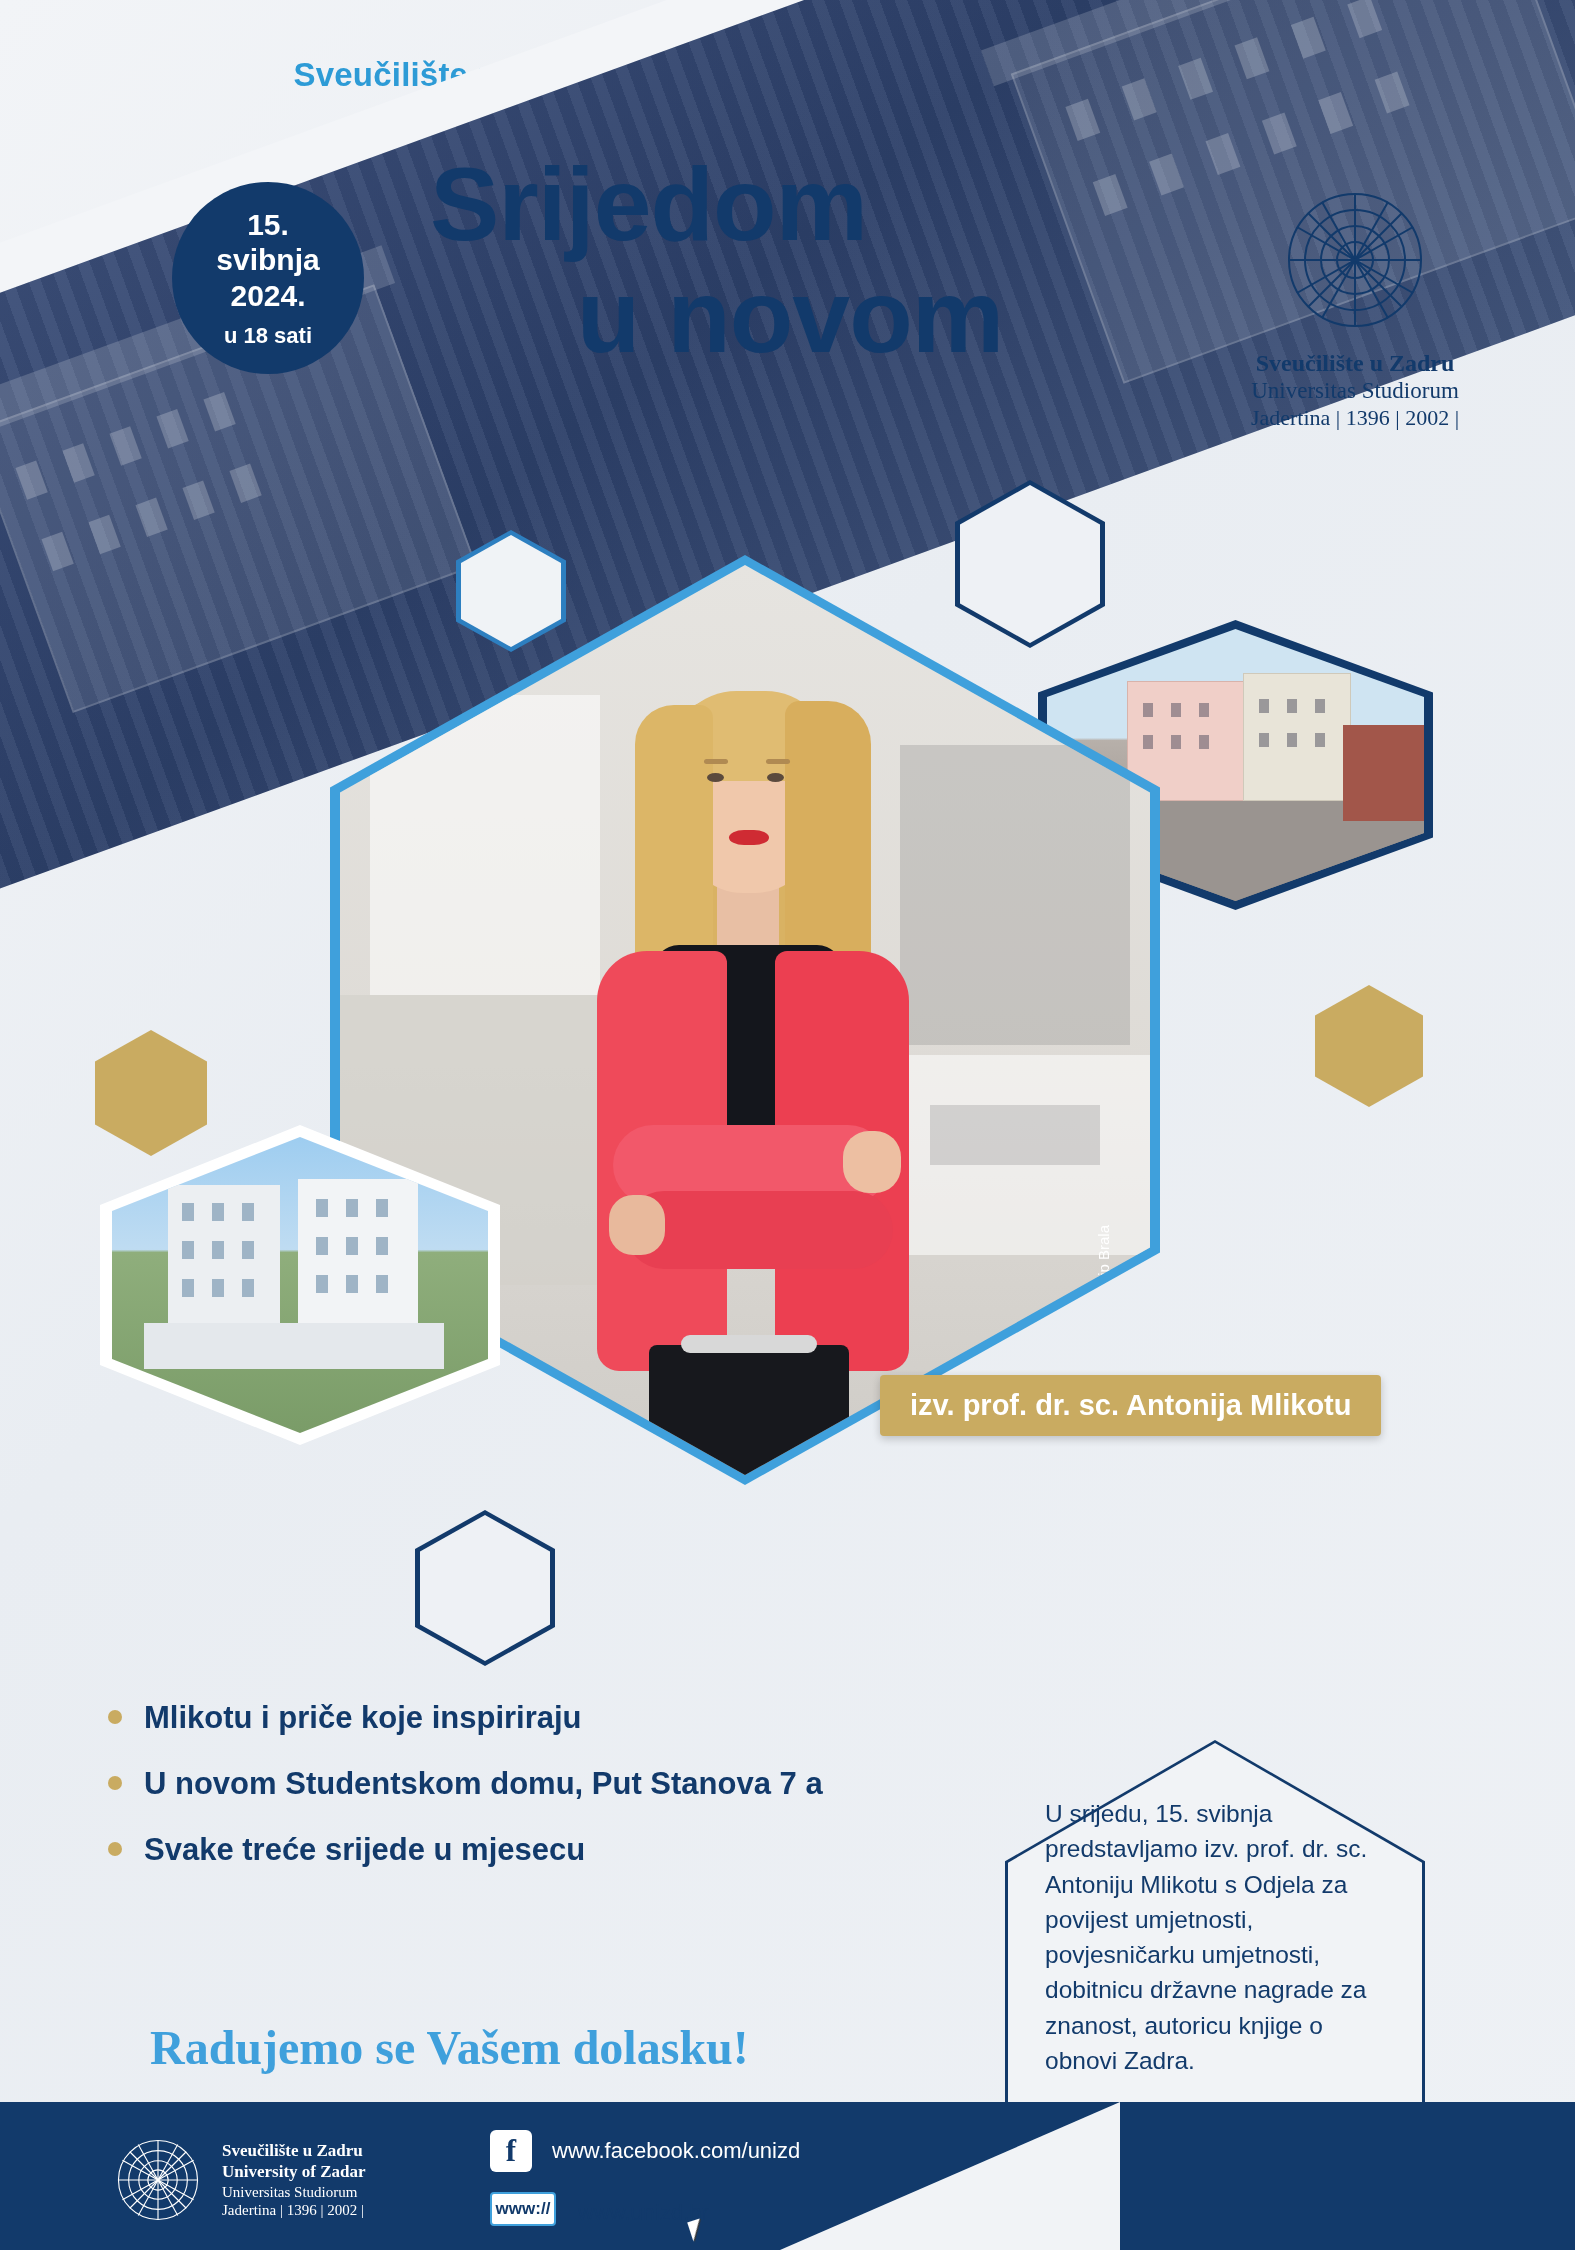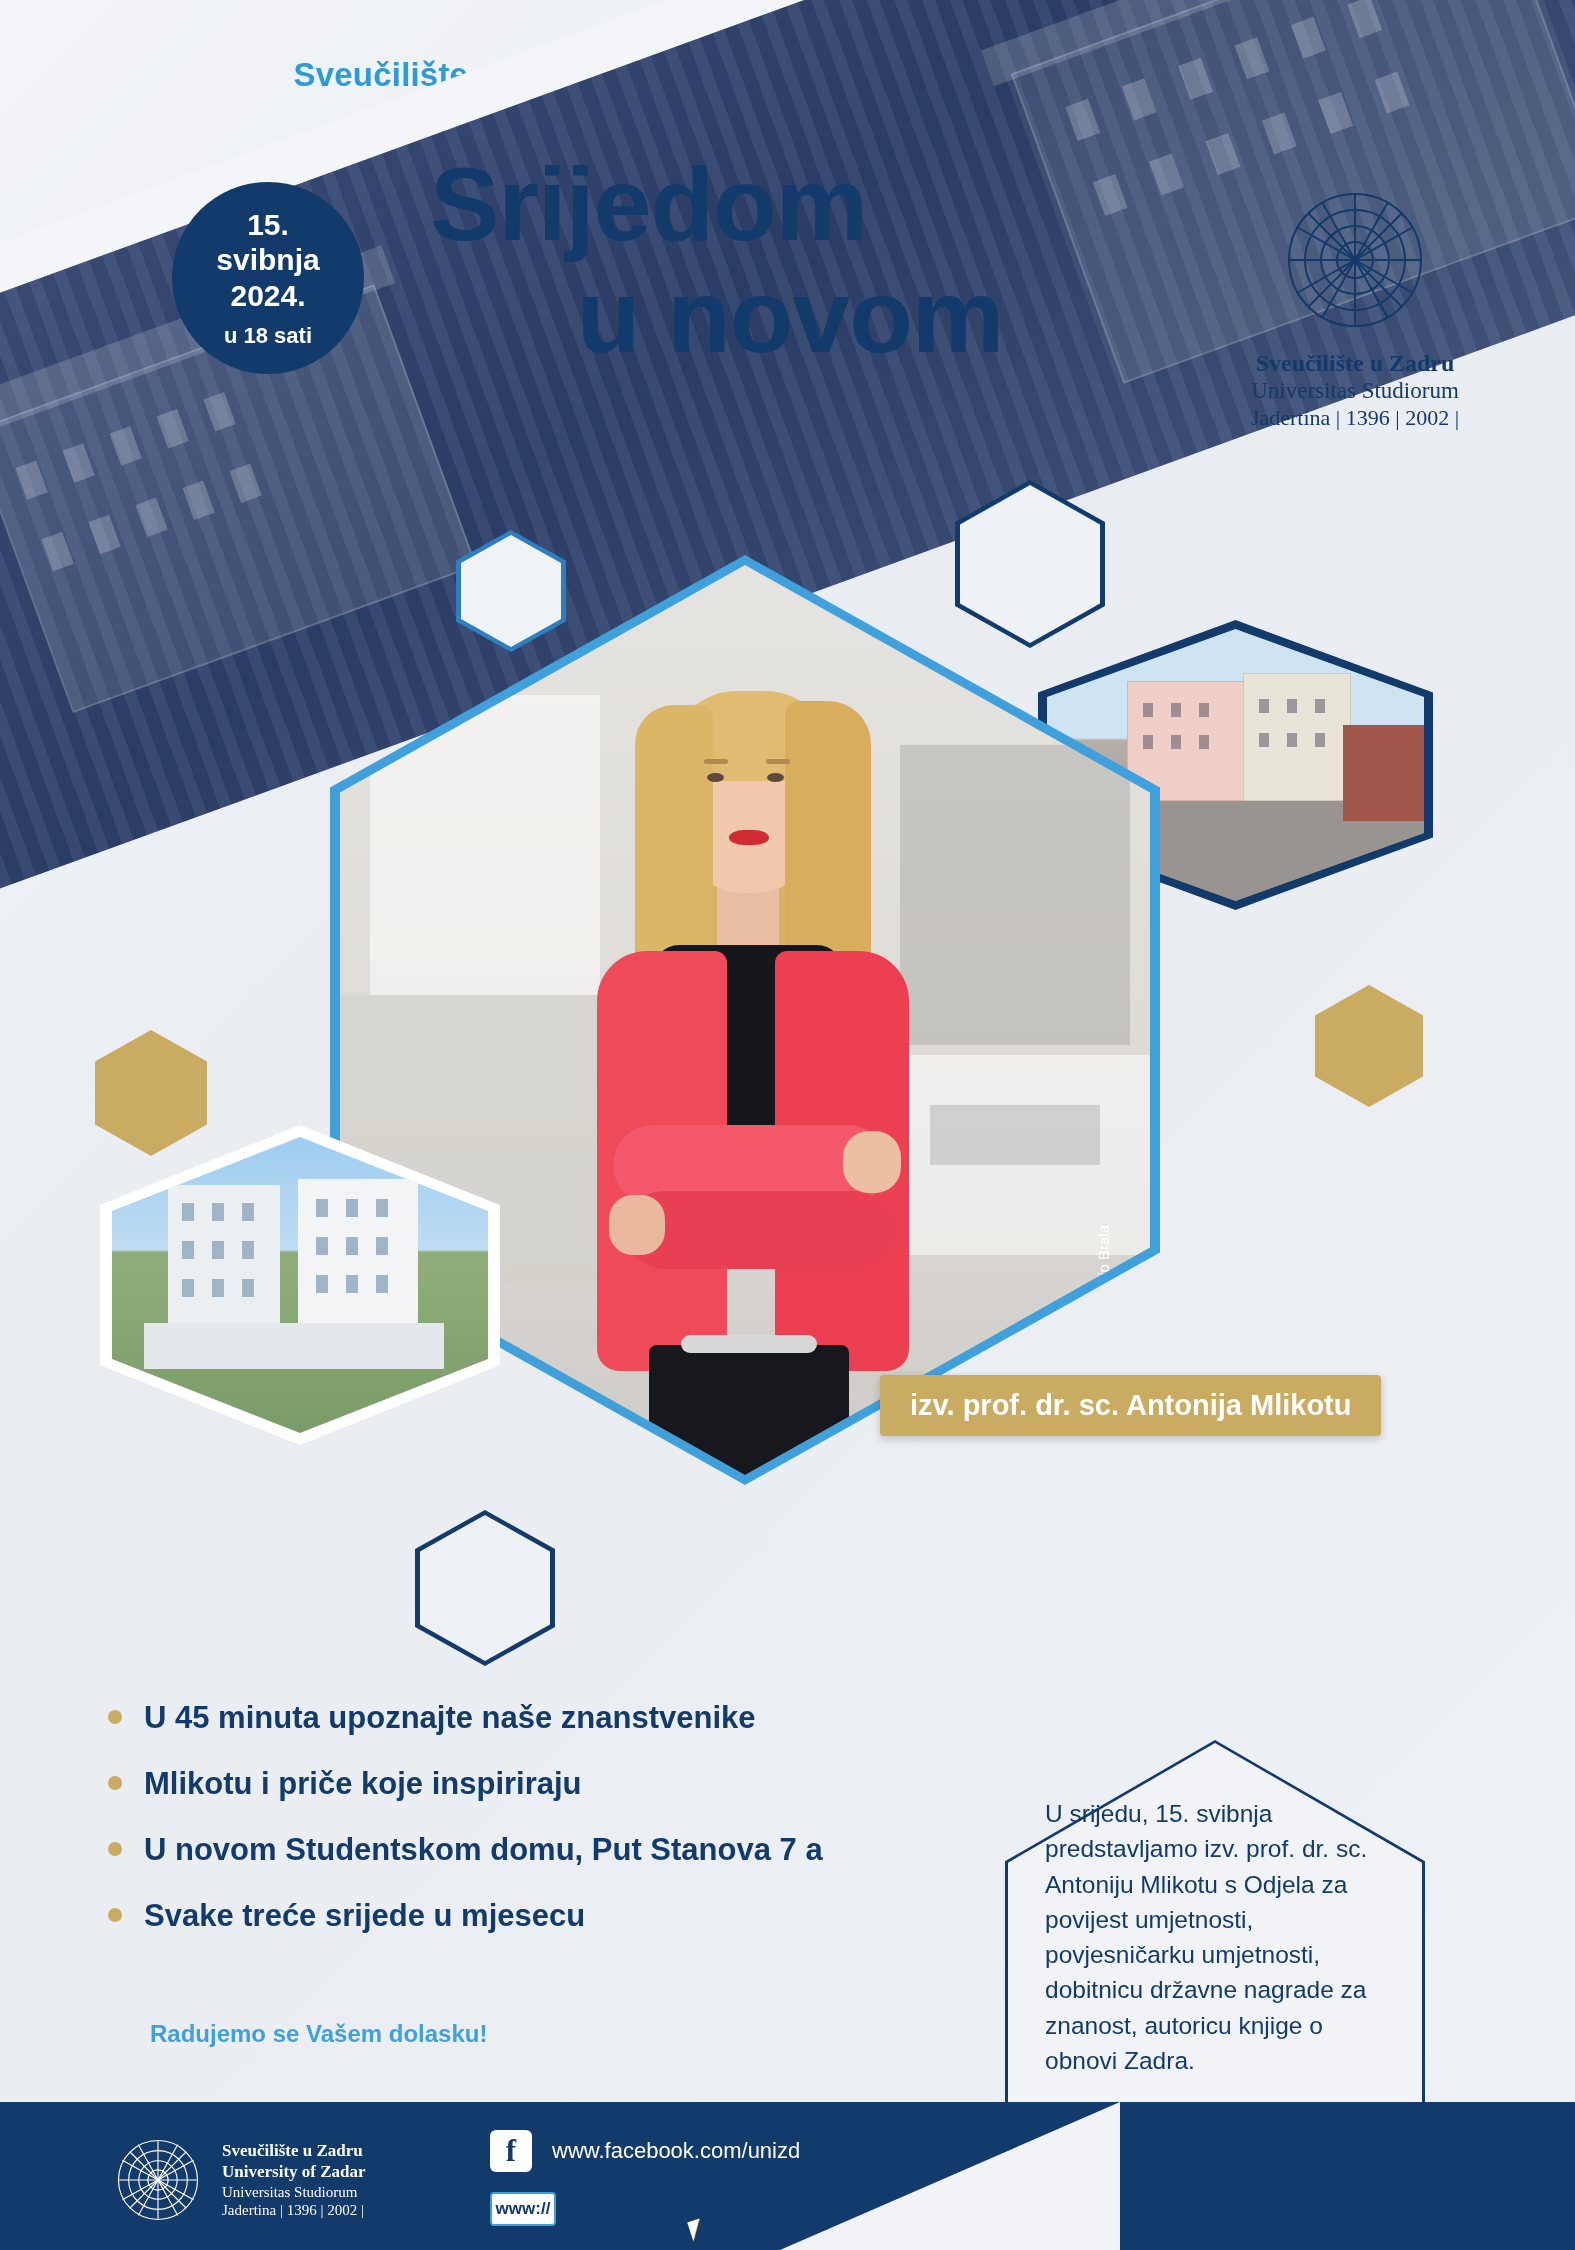--- a/index.html
+++ b/index.html
@@ -243,23 +243,24 @@
     position: relative; top: -4px;
   }
   .bullet .txt {
     font-size: 31px;
     font-weight: bold;
     color: #123a6b;
   }
   .cta {
     position: absolute;
     left: 150px; top: 2020px;
-    font-size: 24px;
+    font-size: 48px;
     font-weight: bold;
     color: #3fa0dc;
+    font-family: Liberation Serif, serif;
   }
 
   
   .desc-hex {
     position: absolute;
     left: 1005px; top: 1740px;
     width: 420px; height: 485px;
   }
   .desc-hex .ring {
     position: absolute; inset: 0;
@@ -511,24 +512,20 @@
       <div class="hl-win" style="left:264px; top:100px;"></div>
       <div class="hl-win" style="left:204px; top:138px;"></div>
       <div class="hl-win" style="left:234px; top:138px;"></div>
       <div class="hl-win" style="left:264px; top:138px;"></div>
     </div>
   </div>
 
   <div class="bullets">
     <div class="bullet">
       <span class="dot"></span>
-      <span class="txt">U 45 minuta upoznajte naše znanstvenike</span>
-    </div>
-    <div class="bullet">
-      <span class="dot"></span>
       <span class="txt">Mlikotu i priče koje inspiriraju</span>
     </div>
     <div class="bullet">
       <span class="dot"></span>
       <span class="txt">U novom Studentskom domu, Put Stanova 7 a</span>
     </div>
     <div class="bullet">
       <span class="dot"></span>
       <span class="txt">Svake treće srijede u mjesecu</span>
     </div>

